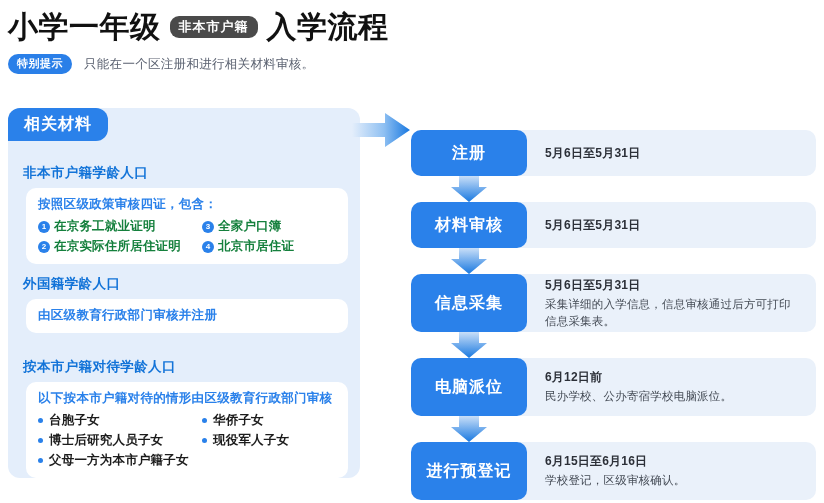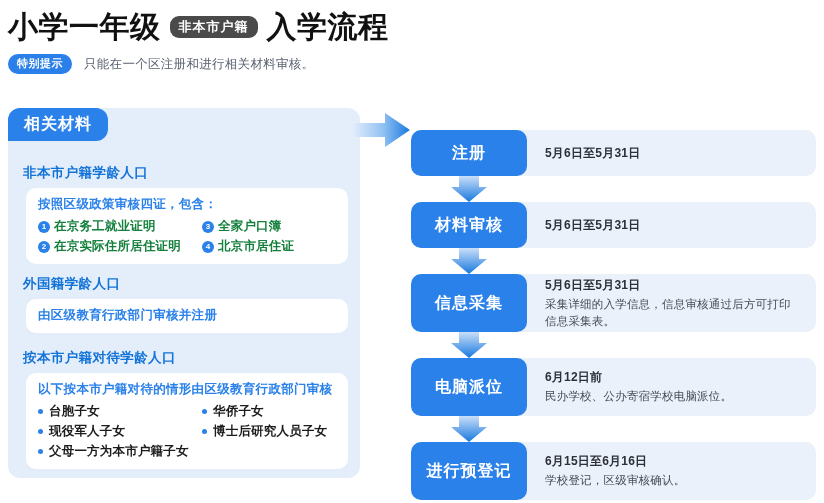--- a/index.html
+++ b/index.html
@@ -172,39 +172,39 @@
             <span class="num-label">北京市居住证</span>
           </div>
         </div>
       </div>
 
       <div class="mat-heading" style="margin-top:11px">外国籍学龄人口</div>
       <div class="mat-card">
         <div class="mat-card-line">由区级教育行政部门审核并注册</div>
       </div>
 
-      <div class="mat-heading" style="margin-top:16px">按本市户籍对待学龄人口</div>
+      <div class="mat-heading" style="margin-top:25px">按本市户籍对待学龄人口</div>
       <div class="mat-card">
         <div class="mat-card-title">以下按本市户籍对待的情形由区级教育行政部门审核</div>
         <div class="dot-grid">
           <div class="dot-item">
             <span class="dot"></span>
             <span class="dot-label">台胞子女</span>
           </div>
           <div class="dot-item">
             <span class="dot"></span>
             <span class="dot-label">华侨子女</span>
           </div>
           <div class="dot-item">
             <span class="dot"></span>
+            <span class="dot-label">博士后研究人员子女</span>
+          </div>
+          <div class="dot-item">
+            <span class="dot"></span>
             <span class="dot-label">现役军人子女</span>
-          </div>
-          <div class="dot-item">
-            <span class="dot"></span>
-            <span class="dot-label">博士后研究人员子女</span>
           </div>
           <div class="dot-item" style="grid-column:1 / span 2">
             <span class="dot"></span>
             <span class="dot-label">父母一方为本市户籍子女</span>
           </div>
         </div>
       </div>
 
     </div>
   </div>

